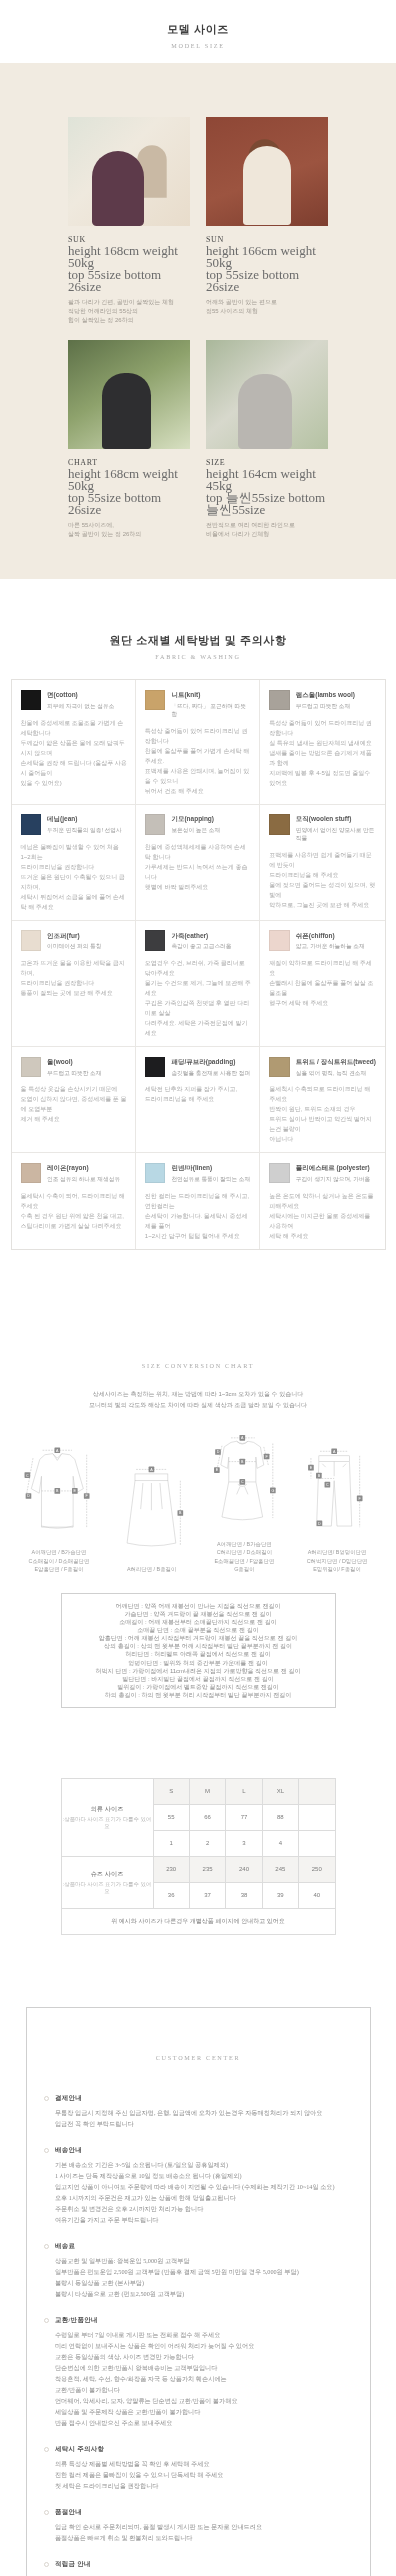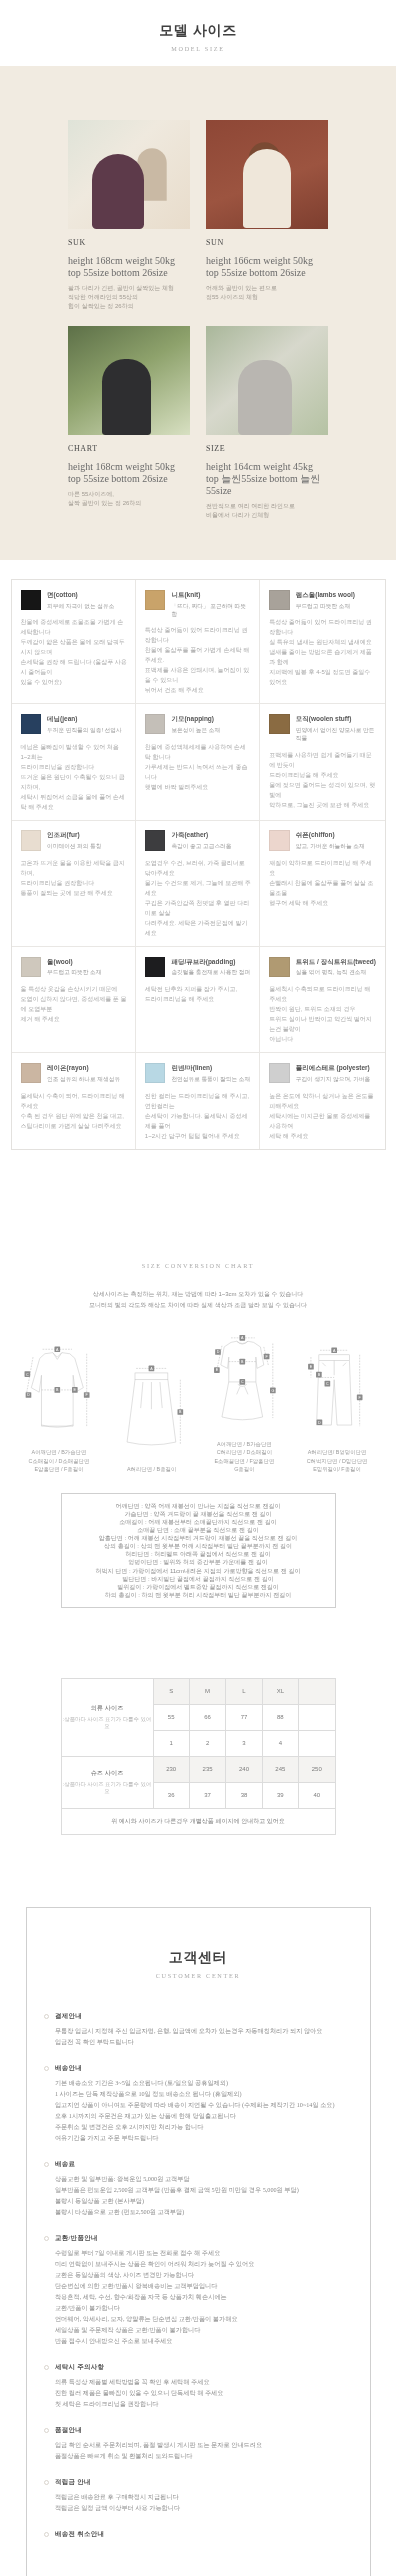--- a/index.html
+++ b/index.html
@@ -1,38 +1,38 @@
 <!DOCTYPE html>
 <html style="font-size:9px"><head>
 <meta charset="utf-8">
 <style>
   * { margin:0; padding:0; box-sizing:border-box; }
   body { background:#ffffff; font-family:"Liberation Sans","DejaVu Sans",sans-serif; color:#555; }
   .page { width:396px; margin:0 auto; background:#fff; }
   .pre { white-space:pre-line; }
 
   
-  .sec-title { text-align:center; font-size:14px; letter-spacing:0.6px; color:#3f3f3f; font-weight:600; }
+  .sec-title { text-align:center; font-size:11px; letter-spacing:0.6px; color:#3f3f3f; font-weight:600; }
   .sec-sub   { text-align:center; font-size:6.2px; letter-spacing:1.7px; color:#aaaaaa; margin-top:5.1px; font-family:"Liberation Serif",serif; }
 
   
   .model-head { padding-top:21.5px; }
   .beige { background:#f1ebe1; margin-top:14.7px; padding:54px 0 40px 0; }
   .model-grid { width:260px; margin:0 auto; display:grid; grid-template-columns:122px 122px; column-gap:16px; row-gap:14.7px; }
   .model-photo { width:122px; height:109px; position:relative; overflow:hidden; }
   .ph1 { background:linear-gradient(135deg,#dfe3d8 0%,#efe9de 40%,#e8dccb 100%); }
   .ph1:after { content:""; position:absolute; left:24px; top:34px; width:52px; height:75px; border-radius:26px 26px 4.5px 4.5px; background:#5d3a4a; box-shadow:34px -17px 0 -11.3px #c9b9a4; }
   .ph2 { background:linear-gradient(160deg,#8e4736 0%,#9c5440 55%,#7d3e2f 100%); }
   .ph2:after { content:""; position:absolute; left:37px; top:29px; width:48px; height:79px; border-radius:24px 24px 3.4px 3.4px; background:#efe7da; box-shadow:-2.3px -14.7px 0 -8px #7a4a33; }
   .ph3 { background:linear-gradient(150deg,#5d7048 0%,#8ea26c 45%,#d8e0c2 100%); }
   .ph3:after { content:""; position:absolute; left:34px; top:33px; width:49px; height:76px; border-radius:22.6px 22.6px 3.4px 3.4px; background:#2e2e30; }
   .ph4 { background:linear-gradient(140deg,#a9b79a 0%,#d7d8cc 45%,#b5c2a3 100%); }
   .ph4:after { content:""; position:absolute; left:32px; top:34px; width:54px; height:75px; border-radius:25px 25px 4.5px 4.5px; background:#b9b6b1; }
   .model-name { font-family:"Liberation Serif",serif; font-size:8px; color:#4a4a4a; margin-top:9px; letter-spacing:0.6px; }
-  .model-info { font-family:"Liberation Serif",serif; font-size:10px; color:#6b6b6b; margin-top:8px; line-height:12px; }
+  .model-info { font-family:"Liberation Serif",serif; font-size:13px; color:#6b6b6b; margin-top:1px; line-height:12px; }
   .model-desc { font-size:6px; color:#a09a92; margin-top:5.1px; line-height:9px; }
 
   
   .fabric-head { padding-top:54px; }
   .fabric-grid { width:375px; margin:19px auto 0 auto; display:grid; grid-template-columns:1fr 1fr 1fr; border:0.6px solid #e3e1de; }
   .fcell { border-right:0.6px solid #e9e7e4; border-bottom:0.6px solid #e9e7e4; padding:9.6px 8px 8px 9px; min-height:76px; }
   .fcell:nth-child(3n) { border-right:none; }
   .fcell:nth-child(n+13) { border-bottom:none; }
   .fhead { display:flex; align-items:flex-start; }
   .swatch { width:20.4px; height:20.4px; flex:0 0 20.4px; margin-right:6.2px; border:0.6px solid rgba(0,0,0,.06); }
@@ -113,20 +113,24 @@
         <div class="model-name">SIZE</div>
         <div class="model-info pre">height 164cm weight 45kg
 top 늘씬55size bottom 늘씬55size</div>
         <div class="model-desc pre">전반적으로 여리 여리한 라인으로
 비율에서 다리가 긴체형</div>
       </div>
 
     </div>
   </div>
 
+  <div class="fabric-head">
+    <div class="sec-title">원단 소재별 세탁방법 및 주의사항</div>
+    <div class="sec-sub">FABRIC &amp; WASHING</div>
+  </div>
 
   <div class="fabric-grid">
 
     <div class="fcell">
       <div class="fhead">
           <div class="swatch" style="background: rgb(22, 22, 22);"></div>
         <div>
             <div class="fname">면(cotton)</div>
              <div class="ftag">피부에 자극이 없는 섬유소</div>
           </div>
@@ -506,21 +510,20 @@
       <td>39</td>
       <td>40</td>
     </tr>
     <tr>
       <td colspan="6" class="tfoot-cell">위 예시와 사이즈가 다른경우 개별상품 페이지에 안내하고 있어요</td>
     </tr>
   </tbody>
     </table>
 
   <div class="customer-box">
-    <div class="sec-title">고객센터</div>
     <div class="sec-sub">CUSTOMER CENTER</div>
 
     <div class="cust-body">
 
       <div class="cust-sec">
         <span class="bullet"></span>
         <div>
             <div class="cs-head">결제안내</div>
              <div class="cs-body pre">무통장 입금시 지정해 주신 입금자명, 은행, 입금액에 오차가 있는경우 자동매칭처리가 되지 않아요
 입금전 꼭 확인 부탁드립니다</div>

